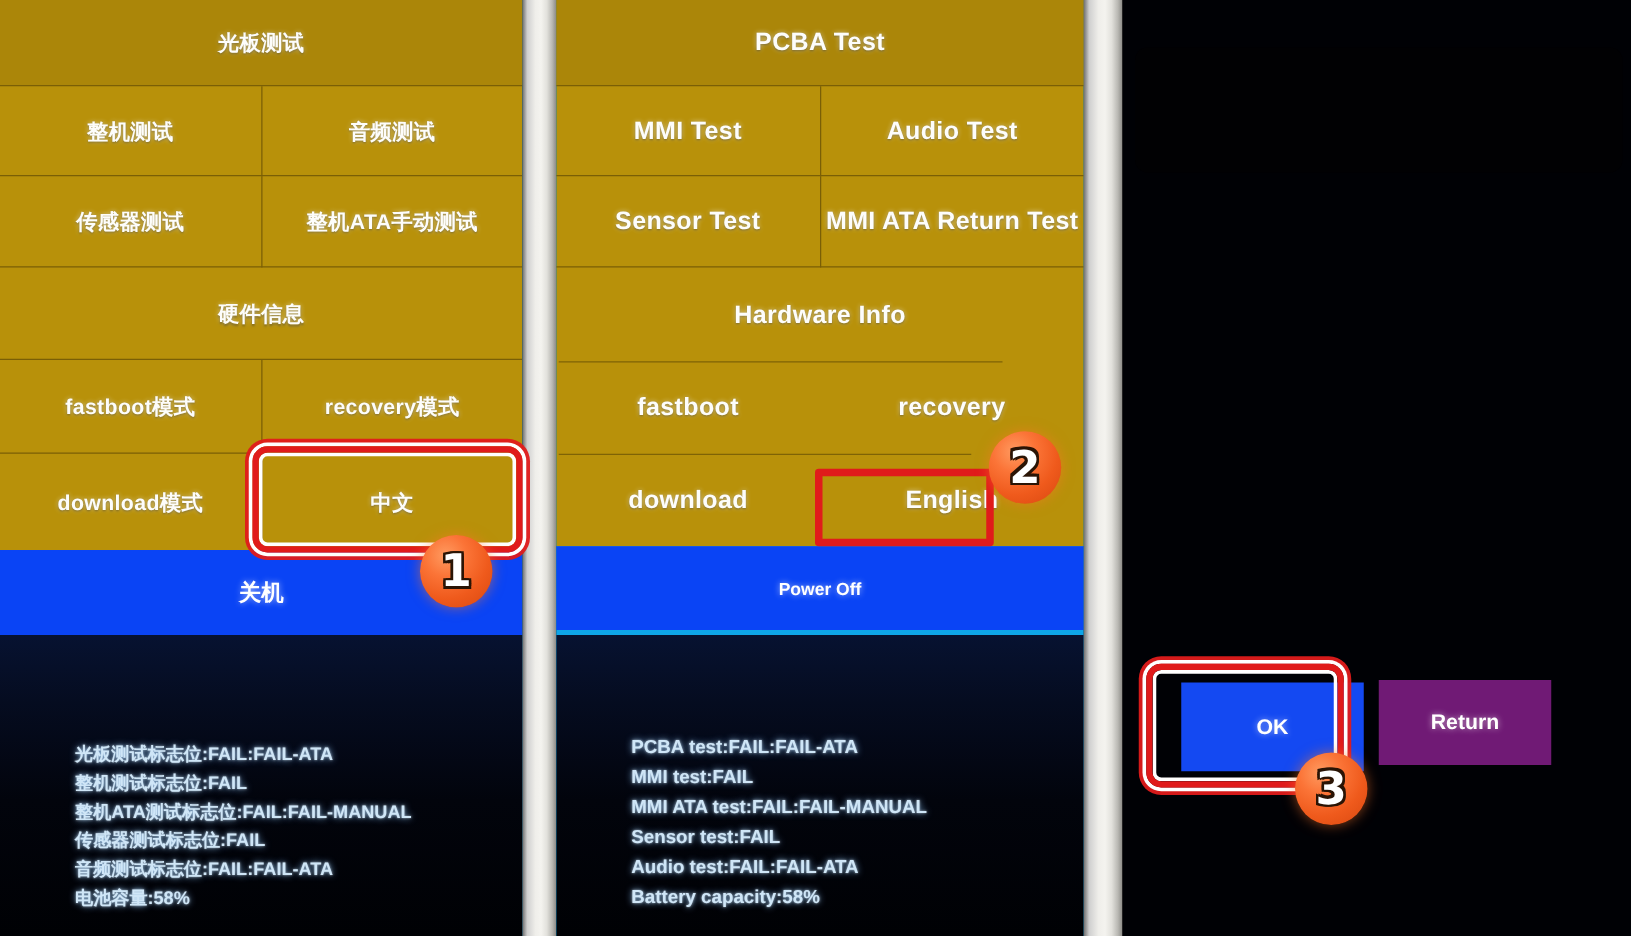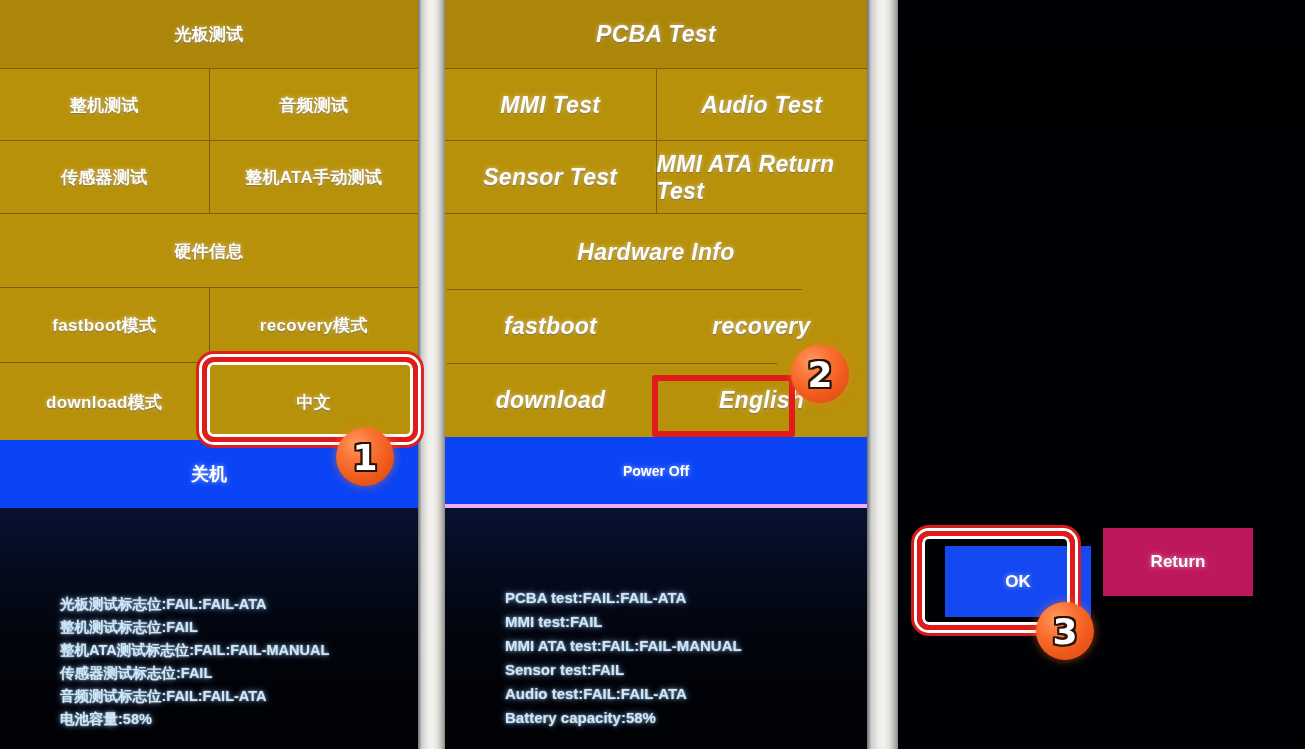--- a/index.html
+++ b/index.html
@@ -19,21 +19,21 @@
     height: 749px;
     background: #000;
   }
 
   
   .panel {
     position: absolute;
     top: 0;
     height: 749px;
     overflow: hidden;
-    background: #f0abfc;
+    background: #0ea5e9;
   }
   #panel-cn { left: 0px;   width: 418px; }
   #panel-en { left: 445px; width: 422px; }
   #panel-dlg { left: 898px; width: 407px; }
 
   .sep {
     position: absolute;
     top: 0;
     height: 749px;
     background: linear-gradient(to right,
@@ -61,21 +61,21 @@
     flex: 1 1 0;
     display: flex;
     align-items: center;
     justify-content: center;
     color: #fdfdfb;
     font-weight: bold;
     text-shadow: 0 0 4px rgba(255,255,255,.55), 0 1px 2px rgba(0,0,0,.45);
     letter-spacing: .3px;
   }
   .cell.cn { font-size: 17px; }
-  .cell.en { font-size: 23px; font-style: italic; }
+  .cell.en { font-size: 20px; }
 
   
   .cn-r0 { top: 0px;   height: 68px;  background:#ab8609; }
   .cn-r1 { top: 68px;  height: 72px;  border-top:1px solid #7a5f06; }
   .cn-r2 { top: 140px; height: 73px;  border-top:1px solid #7a5f06; }
   .cn-r3 { top: 213px; height: 74px;  border-top:1px solid #7a5f06; }
   .cn-r4 { top: 287px; height: 75px;  border-top:1px solid #7a5f06; }
   .cn-r5 { top: 362px; height: 78px;  border-top:1px solid #7a5f06; }
   .cn-split > .cell:first-child { border-right: 1px solid #7a5f06; }
 
@@ -158,23 +158,23 @@
     font-weight: bold;
     font-size: 17px;
     text-shadow: 0 0 5px rgba(255,255,255,.55);
   }
   #btn-ok {
     left: 47px; top: 546px;
     width: 146px; height: 71px;
     background: #1449f2;
   }
   #btn-return {
-    left: 205px; top: 528px;
-    width: 150px; height: 68px;
-    background: #be185d;
+    left: 205px; top: 544px;
+    width: 138px; height: 68px;
+    background: #701a75;
   }
 
   
   .redbox {
     position: absolute;
     border: 5px solid #e01b1b;
     box-sizing: border-box;
     pointer-events: none;
   }
   .redbox.haloed {

